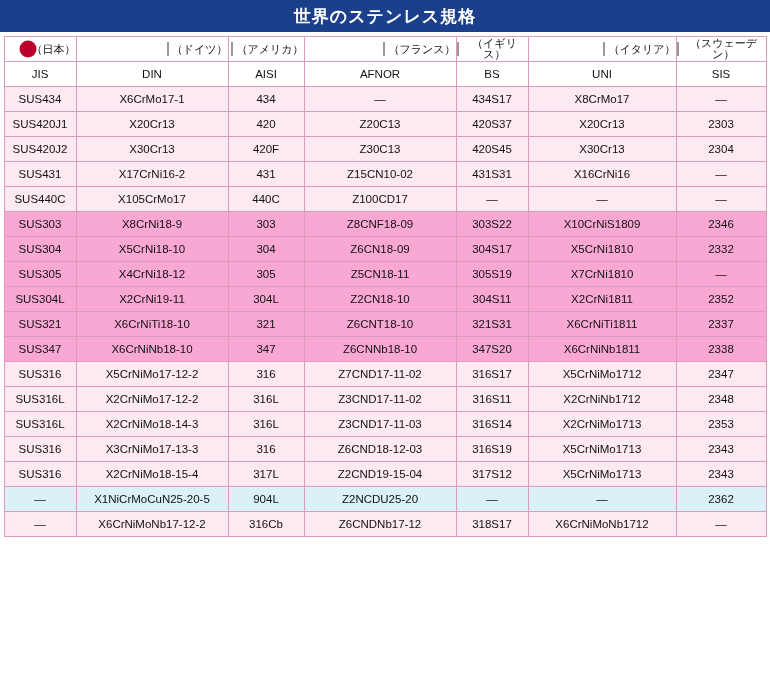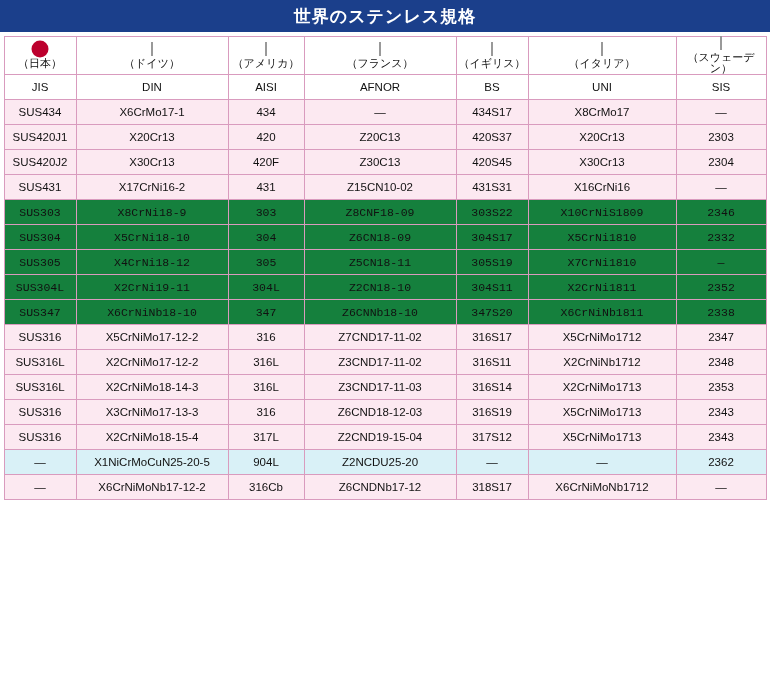--- a/index.html
+++ b/index.html
@@ -58,23 +58,23 @@
   col.c6 { width: 90px; }
 
   .flag-row td {
     height: 48px;
     background: #ffffff;
     border: 1px solid #d99bbe;
     padding: 2px 0 2px 0;
   }
   .flag-cell {
     display: flex;
-    flex-direction: column;
+    flex-direction: row;
     align-items: center;
-    justify-content: space-between;
+    justify-content: flex-end;
     gap: 3px;
   }
   .flag {
     width: 46px;
     height: 30px;
     border: 1px solid #999999;
     position: relative;
     box-sizing: border-box;
     overflow: hidden;
     background: #ffffff;
@@ -169,21 +169,21 @@
     position: absolute; top: 0; left: 30%; width: 20%; height: 100%;
     background: #fecc00;
   }
 
   .sub-header td {
     background: #ffffff;
     font-size: 12px;
     height: 26px;
     margin-top: 36px;
   }
-  tr.row-white td { background: #15803d; font-family: Liberation Mono, monospace; }
+  tr.row-white td { background: #f9a8d4; }
   tr.row-pink td { background: #fce9f1; }
   tr.row-blue td { background: #d9f1f7; }
 </style>
 </head>
 <body>
 
 <div class="page">
 
   <div class="title-bar">世界のステンレス規格</div>
 
@@ -280,20 +280,29 @@
         </tr>
         <tr class="row-pink">
           <td>SUS431</td>
           <td>X17CrNi16-2</td>
           <td>431</td>
           <td>Z15CN10-02</td>
           <td>431S31</td>
           <td>X16CrNi16</td>
           <td>—</td>
         </tr>
+        <tr class="row-pink">
+          <td>SUS440C</td>
+          <td>X105CrMo17</td>
+          <td>440C</td>
+          <td>Z100CD17</td>
+          <td>—</td>
+          <td>—</td>
+          <td>—</td>
+        </tr>
         <tr class="row-white">
           <td>SUS303</td>
           <td>X8CrNi18-9</td>
           <td>303</td>
           <td>Z8CNF18-09</td>
           <td>303S22</td>
           <td>X10CrNiS1809</td>
           <td>2346</td>
         </tr>
         <tr class="row-white">
@@ -317,20 +326,29 @@
         <tr class="row-white">
           <td>SUS304L</td>
           <td>X2CrNi19-11</td>
           <td>304L</td>
           <td>Z2CN18-10</td>
           <td>304S11</td>
           <td>X2CrNi1811</td>
           <td>2352</td>
         </tr>
         <tr class="row-white">
+          <td>SUS321</td>
+          <td>X6CrNiTi18-10</td>
+          <td>321</td>
+          <td>Z6CNT18-10</td>
+          <td>321S31</td>
+          <td>X6CrNiTi1811</td>
+          <td>2337</td>
+        </tr>
+        <tr class="row-white">
           <td>SUS347</td>
           <td>X6CrNiNb18-10</td>
           <td>347</td>
           <td>Z6CNNb18-10</td>
           <td>347S20</td>
           <td>X6CrNiNb1811</td>
           <td>2338</td>
         </tr>
         <tr class="row-pink">
           <td>SUS316</td>

